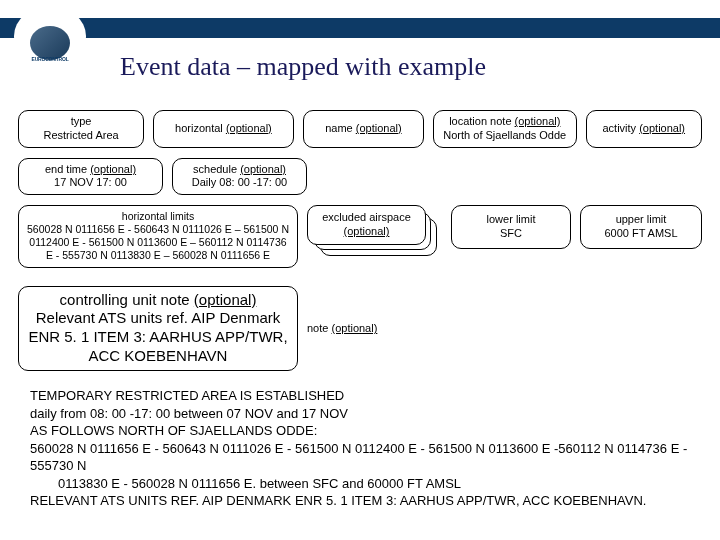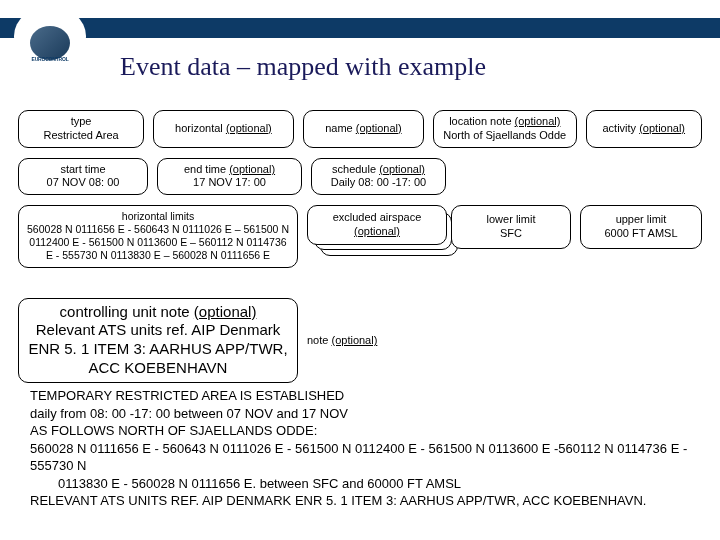--- a/index.html
+++ b/index.html
@@ -140,41 +140,37 @@
     <div class="box" style="width:148px">
       <span class="lbl"><span>location note</span> <span class="und">(optional)</span></span>
       <span class="val">North of Sjaellands Odde</span>
     </div>
     <div class="box" style="width:120px">
       <span class="lbl"><span>activity</span> <span class="und">(optional)</span></span>
     </div>
   </div>
 
   <div class="row">
-    <div class="box" style="width:130px">
-      <span class="lbl">start time</span>
-      <span class="val">07 NOV 08: 00</span>
-    </div>
     <div class="box" style="width:145px">
       <span class="lbl"><span>end time</span> <span class="und">(optional)</span></span>
       <span class="val">17 NOV 17: 00</span>
     </div>
     <div class="box" style="width:135px">
       <span class="lbl"><span>schedule</span> <span class="und">(optional)</span></span>
       <span class="val">Daily 08: 00 -17: 00</span>
     </div>
   </div>
 
-  <div class="row" style="margin-bottom:30px">
+  <div class="row" style="margin-bottom:18px">
     <div class="box" style="width:280px;font-size:10.5px">
       <span class="lbl">horizontal limits</span>
       <span class="val">560028 N 0111656 E - 560643 N 0111026 E – 561500 N 0112400 E - 561500 N 0113600 E – 560112 N 0114736 E - 555730 N 0113830 E – 560028 N 0111656 E</span>
     </div>
     <div style="width:135px;position:relative">
-      <div class="box stack" style="width:140px;height:40px">
+      <div class="box stack" style="width:119px;height:40px">
         <span class="lbl"><span>excluded airspace</span> <span class="und">(optional)</span></span>
       </div>
     </div>
     <div class="box" style="width:120px;height:44px">
       <span class="lbl">lower limit</span>
       <span class="val">SFC</span>
     </div>
     <div class="box" style="width:122px;height:44px">
       <span class="lbl">upper limit</span>
       <span class="val">6000 FT AMSL</span>

